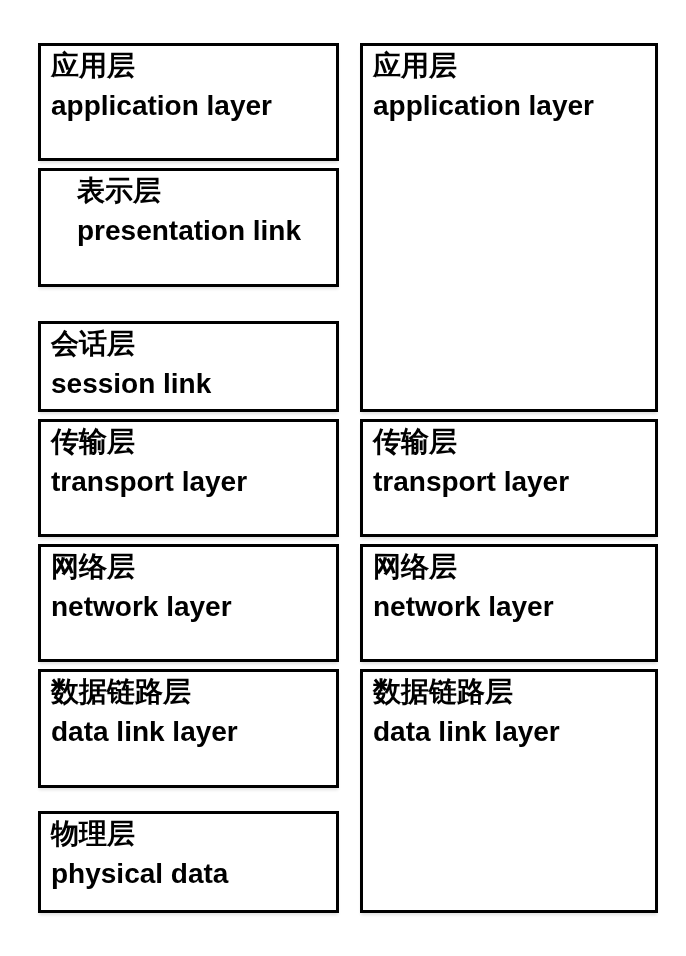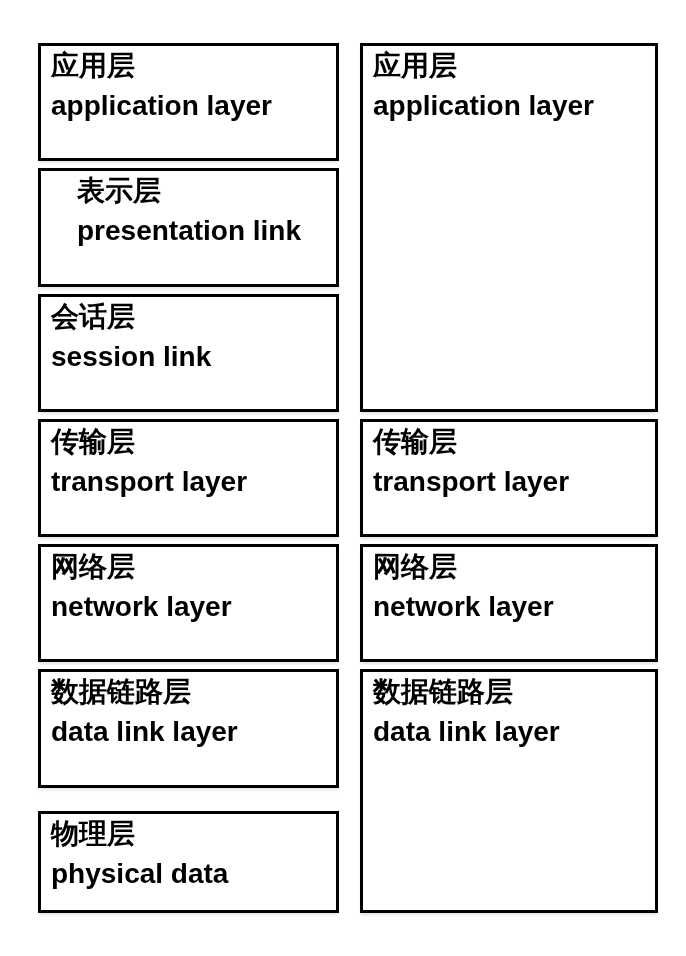--- a/index.html
+++ b/index.html
@@ -43,21 +43,21 @@
     display: block;
     font-weight: 700;
     font-size: 28px;
     line-height: 40px;
     color: #000000;
     white-space: nowrap;
   }
   
   .l1 { grid-column: 1; grid-row: 1; }
   .l2 { grid-column: 1; grid-row: 2; padding-left: 36px; }
-  .l3 { grid-column: 1; grid-row: 3; }
+  .l3 { grid-column: 1; grid-row: 3; margin-top: 27px; }
   .l4 { grid-column: 1; grid-row: 4; }
   .l5 { grid-column: 1; grid-row: 5; }
   .l6 { grid-column: 1; grid-row: 6; }
   .l7 { grid-column: 1; grid-row: 7; margin-top: 16px; }
   
   .r1 { grid-column: 2; grid-row: 1 / span 3; }
   .r2 { grid-column: 2; grid-row: 4; }
   .r3 { grid-column: 2; grid-row: 5; }
   .r4 { grid-column: 2; grid-row: 6 / span 2; }
 </style>

